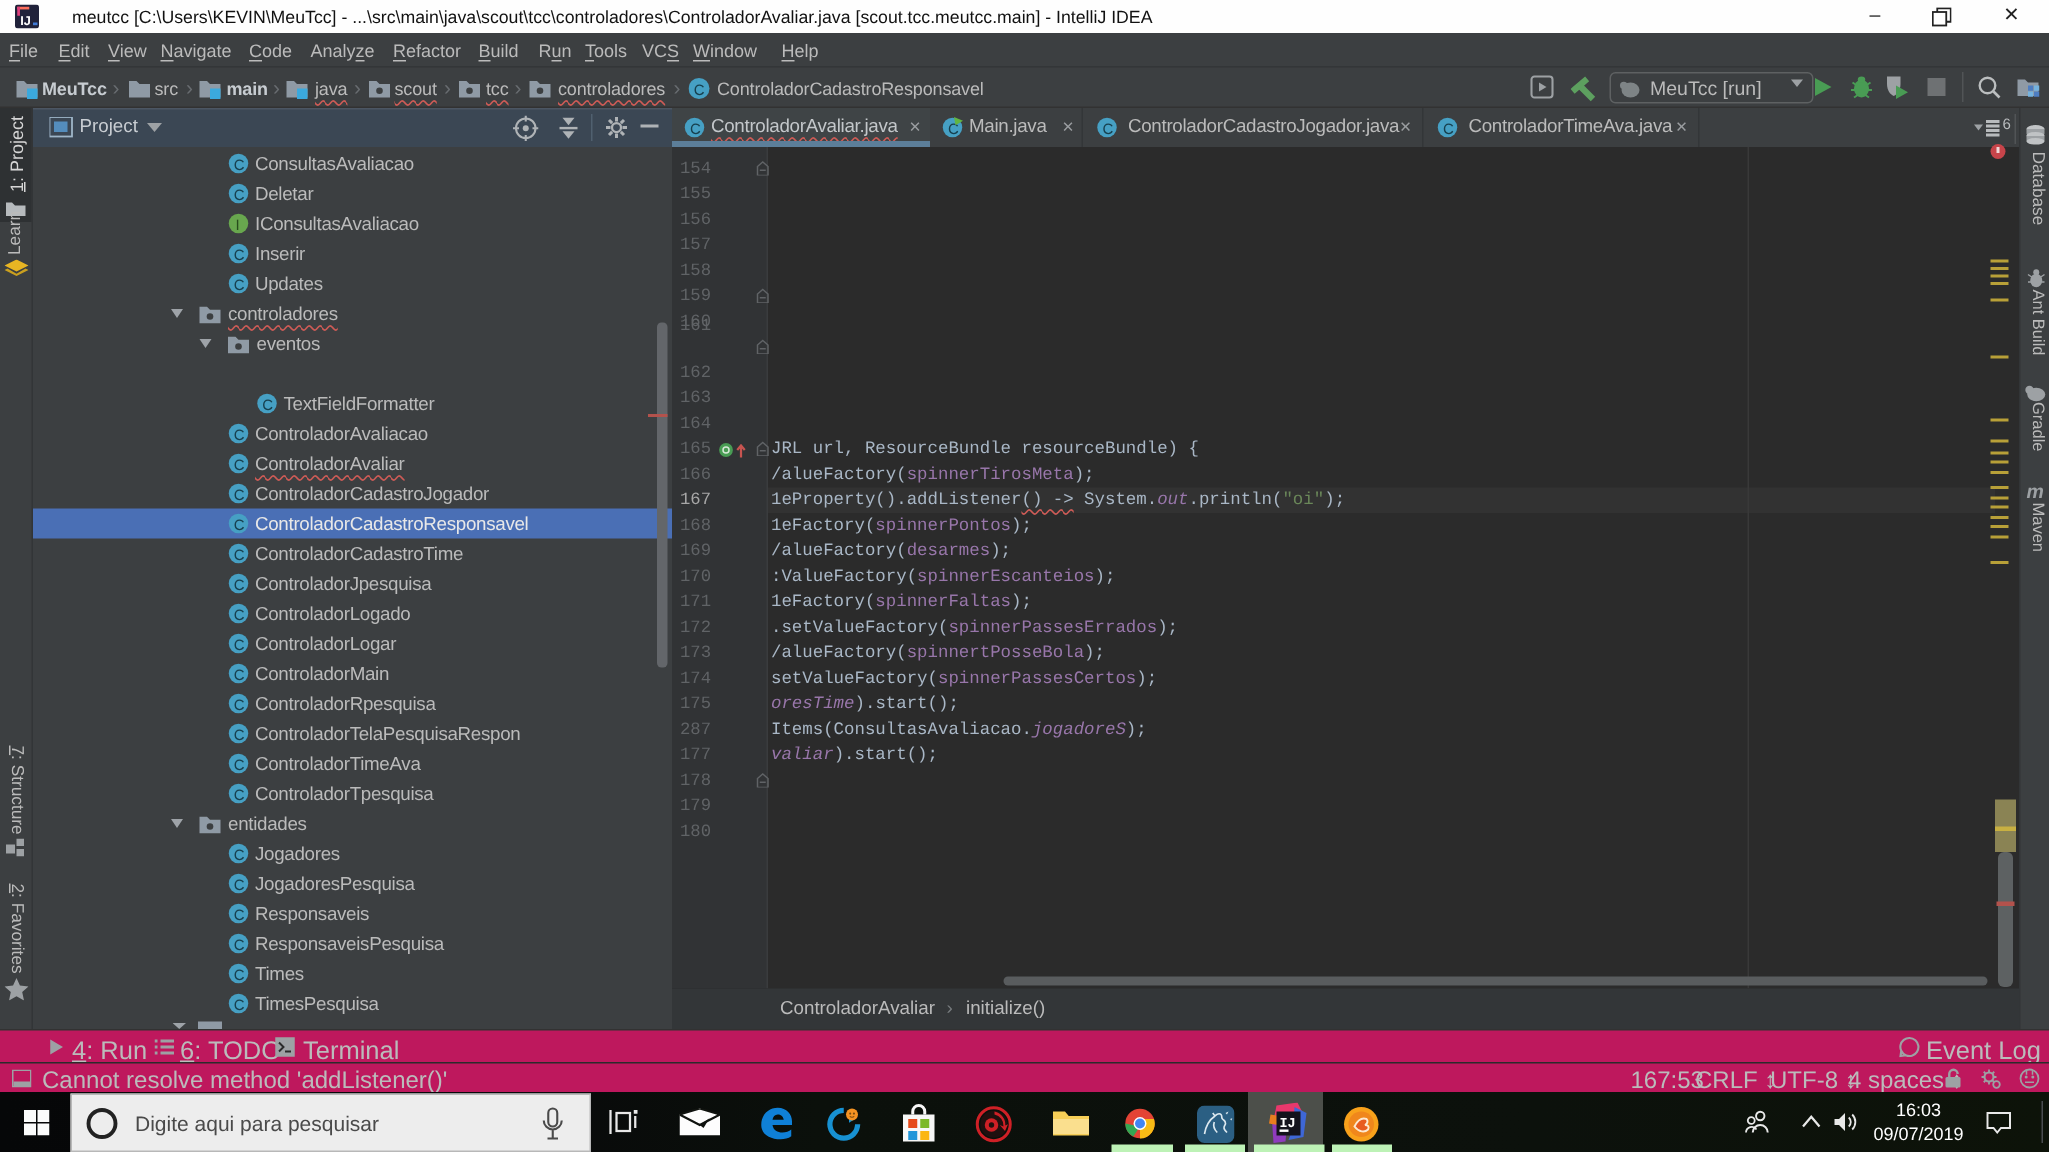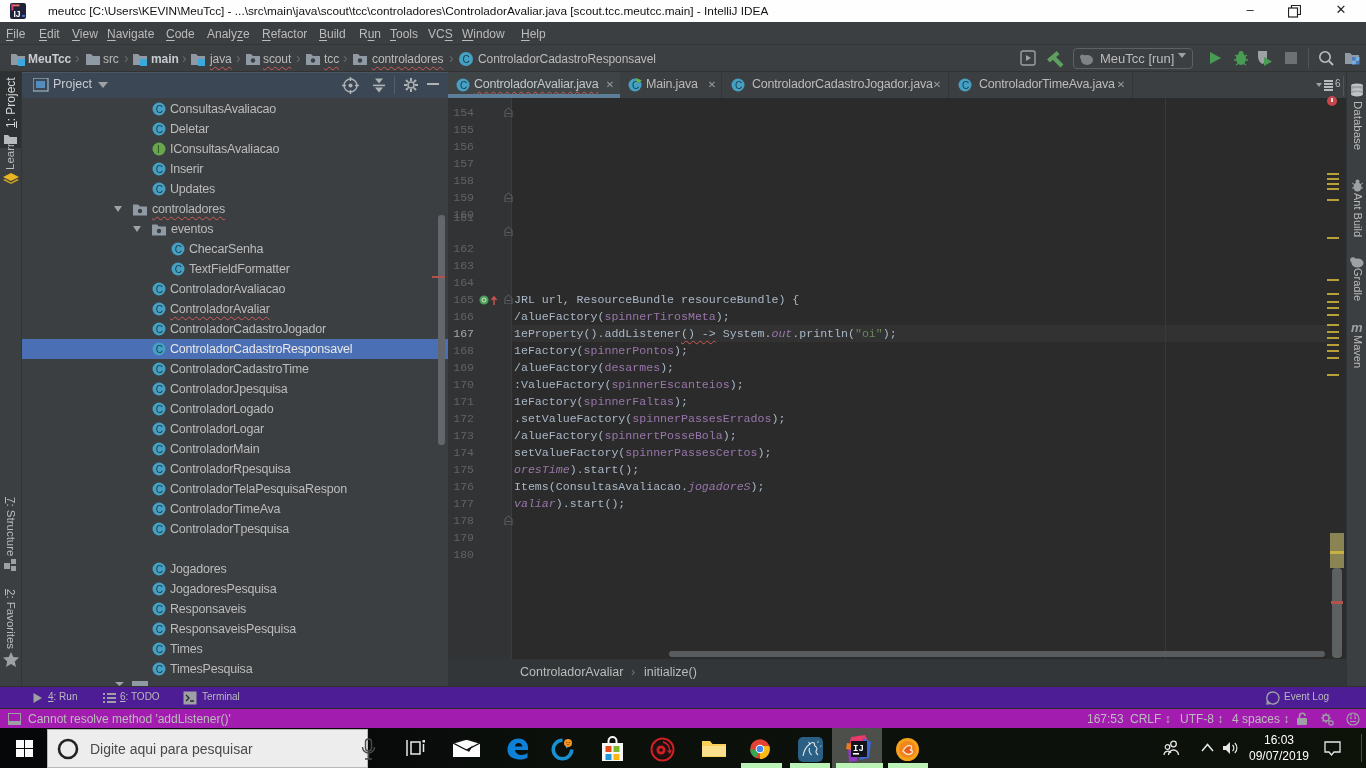--- a/index.html
+++ b/index.html
@@ -49,28 +49,28 @@
 .marginline{position:absolute;left:717px;top:0;width:1px;height:561px;background:#393939}
 .fold{position:absolute;left:56px;width:9px;height:10px}
 
 #stripe{position:absolute;left:1330px;top:98px;width:16px;height:561px;background:#2b2b2b}
 .tick{position:absolute;left:-3px;width:12px;height:2px;background:#b8a038}
 
 #rightbar{position:absolute;left:1346px;top:72px;width:20px;height:614px;background:#3c3f41;border-left:1px solid #323537}
 
 #crumbs{position:absolute;left:448px;top:659px;width:898px;height:27px;background:#333638;font-size:12.5px;color:#bbbbbb}
 
-#bottombar{position:absolute;left:0;top:686px;width:1366px;height:22px;background:#4c1d95;border-top:1px solid #323232;font-size:10px;color:#bbbbbb}
+#bottombar{position:absolute;left:0;top:686px;width:1366px;height:22px;background:#be185d;border-top:1px solid #323232;font-size:17px;color:#bbbbbb}
 #bottombar span{position:absolute;top:4px;white-space:nowrap}
 
-#statusbar{position:absolute;left:0;top:708px;width:1366px;height:20px;background:#a21caf;border-top:1px solid #2b2b2b;font-size:12px;color:#bbbbbb}
+#statusbar{position:absolute;left:0;top:708px;width:1366px;height:20px;background:#be185d;border-top:1px solid #2b2b2b;font-size:16px;color:#bbbbbb}
 #statusbar span{position:absolute;top:3px;white-space:nowrap}
 
 #taskbar{position:absolute;left:0;top:728px;width:1366px;height:40px;background:linear-gradient(90deg,#060708 0%,#08090a 25%,#0b100b 40%,#0c110c 75%,#0d1309 100%)}
-#search{position:absolute;left:47px;top:729px;width:321px;height:39px;background:#ededed;border:1px solid #b8b8b8}
+#search{position:absolute;left:47px;top:729px;width:347px;height:39px;background:#ededed;border:1px solid #b8b8b8}
 #search .st{position:absolute;left:42px;top:11px;font-size:14px;color:#4a4a4a}
 .runline{position:absolute;top:35px;height:5px;background:#bdf2b6}
 .trayt{position:absolute;color:#fff;font-size:12px;text-align:center}
 </style></head>
 <body>
 <div id="app">
 <svg width="0" height="0" style="position:absolute">
 <defs>
 <g id="ci">
           <circle cx="8" cy="9" r="6.5" fill="#46a0c4"></circle>
@@ -171,21 +171,21 @@
   <svg class="abs" style="left:1020px;top:5px" width="17" height="17">
         <rect x="1" y="1" width="14" height="14" rx="2" fill="none" stroke="#9da1a4" stroke-width="1.4"></rect>
         <path d="M6 5 l5 3 -5 3 z" fill="#9da1a4"></path>
       </svg>
   <svg class="abs" style="left:1047px;top:5px" width="18" height="18">
         <g stroke="#5da05f" stroke-width="4.2" stroke-linecap="square">
           <line x1="3" y1="9.5" x2="9.5" y2="4"></line>
           <line x1="6.5" y1="7.5" x2="13.5" y2="14.5"></line>
         </g>
       </svg>
-  <div class="abs" style="left:1073px;top:3px;width:120px;height:21px;border:1px solid #5e6162;border-radius:4px">
+  <div class="abs" style="left:1073px;top:3px;width:136px;height:21px;border:1px solid #5e6162;border-radius:4px">
      <svg class="abs" style="left:5px;top:3px" width="16" height="14">
           <ellipse cx="8" cy="8" rx="6" ry="5" fill="#7e8486"></ellipse>
           <circle cx="3.5" cy="5" r="2.5" fill="#7e8486"></circle>
         </svg>
      <span class="abs" style="left:26px;top:2px;font-size:13px;color:#bbbbbb;white-space:nowrap">MeuTcc [run]</span>
      <span class="abs" style="right:6px;top:4px;width:0;height:0;border-left:4px solid transparent;border-right:4px solid transparent;border-top:5px solid #9da1a4"></span>
   </div>
   <svg class="abs" style="left:1207px;top:5px" width="16" height="16">
         <path d="M3 2 l11 6 -11 6 z" fill="#499c54"></path>
       </svg>
@@ -346,26 +346,20 @@
         </svg>
         <span class="txt sqg" style="left:130px">controladores</span>
       </div>
   <div class="trow" style="top:121px">
         <span class="arrow" style="left:111px"></span>
         <svg class="ficon" style="left:129px;top:1px" width="16" height="18">
           <use href="#fo"></use>
         </svg>
         <span class="txt" style="left:149px">eventos</span>
       </div>
-  <div class="trow" style="top:141px">
-        <svg class="ficon" style="left:148px;top:1px" width="16" height="18">
-          <use href="#ci"></use>
-        </svg>
-        <span class="txt" style="left:167px">ChecarSenha</span>
-      </div>
   <div class="trow" style="top:161px">
         <svg class="ficon" style="left:148px;top:1px" width="16" height="18">
           <use href="#ci"></use>
         </svg>
         <span class="txt" style="left:167px">TextFieldFormatter</span>
       </div>
   <div class="trow" style="top:181px">
         <svg class="ficon" style="left:129px;top:1px" width="16" height="18">
           <use href="#ci"></use>
         </svg>
@@ -435,20 +429,27 @@
         <svg class="ficon" style="left:129px;top:1px" width="16" height="18">
           <use href="#ci"></use>
         </svg>
         <span class="txt" style="left:148px">ControladorTimeAva</span>
       </div>
   <div class="trow" style="top:421px">
         <svg class="ficon" style="left:129px;top:1px" width="16" height="18">
           <use href="#ci"></use>
         </svg>
         <span class="txt" style="left:148px">ControladorTpesquisa</span>
+      </div>
+  <div class="trow" style="top:441px">
+        <span class="arrow" style="left:92px"></span>
+        <svg class="ficon" style="left:110px;top:1px" width="16" height="18">
+          <use href="#fo"></use>
+        </svg>
+        <span class="txt" style="left:130px">entidades</span>
       </div>
   <div class="trow" style="top:461px">
         <svg class="ficon" style="left:129px;top:1px" width="16" height="18">
           <use href="#ci"></use>
         </svg>
         <span class="txt" style="left:148px">Jogadores</span>
       </div>
   <div class="trow" style="top:481px">
         <svg class="ficon" style="left:129px;top:1px" width="16" height="18">
           <use href="#ci"></use>
@@ -504,21 +505,21 @@
   <div class="lnum" style="top:210px">166</div>
   <div class="lnum" style="top:227px;color:#a7a7a7">167</div>
   <div class="lnum" style="top:244px">168</div>
   <div class="lnum" style="top:261px">169</div>
   <div class="lnum" style="top:278px">170</div>
   <div class="lnum" style="top:295px">171</div>
   <div class="lnum" style="top:312px">172</div>
   <div class="lnum" style="top:329px">173</div>
   <div class="lnum" style="top:346px">174</div>
   <div class="lnum" style="top:363px">175</div>
-  <div class="lnum" style="top:380px">176</div>
+  <div class="lnum" style="top:380px">287</div>
   <div class="lnum" style="top:397px">177</div>
   <div class="lnum" style="top:414px">178</div>
   <div class="lnum" style="top:431px">179</div>
   <div class="lnum" style="top:448px">180</div>
   <svg class="fold" style="top:9px" width="9" height="11">
         <path d="M1 4 L4.5 1 8 4 V10 H1 z" fill="none" stroke="#606366" stroke-width="1"></path>
         <path d="M2.5 6.5 h4" stroke="#606366" stroke-width="1"></path>
       </svg>
   <svg class="fold" style="top:94px" width="9" height="11">
         <path d="M1 4 L4.5 1 8 4 V10 H1 z" fill="none" stroke="#606366" stroke-width="1"></path>

